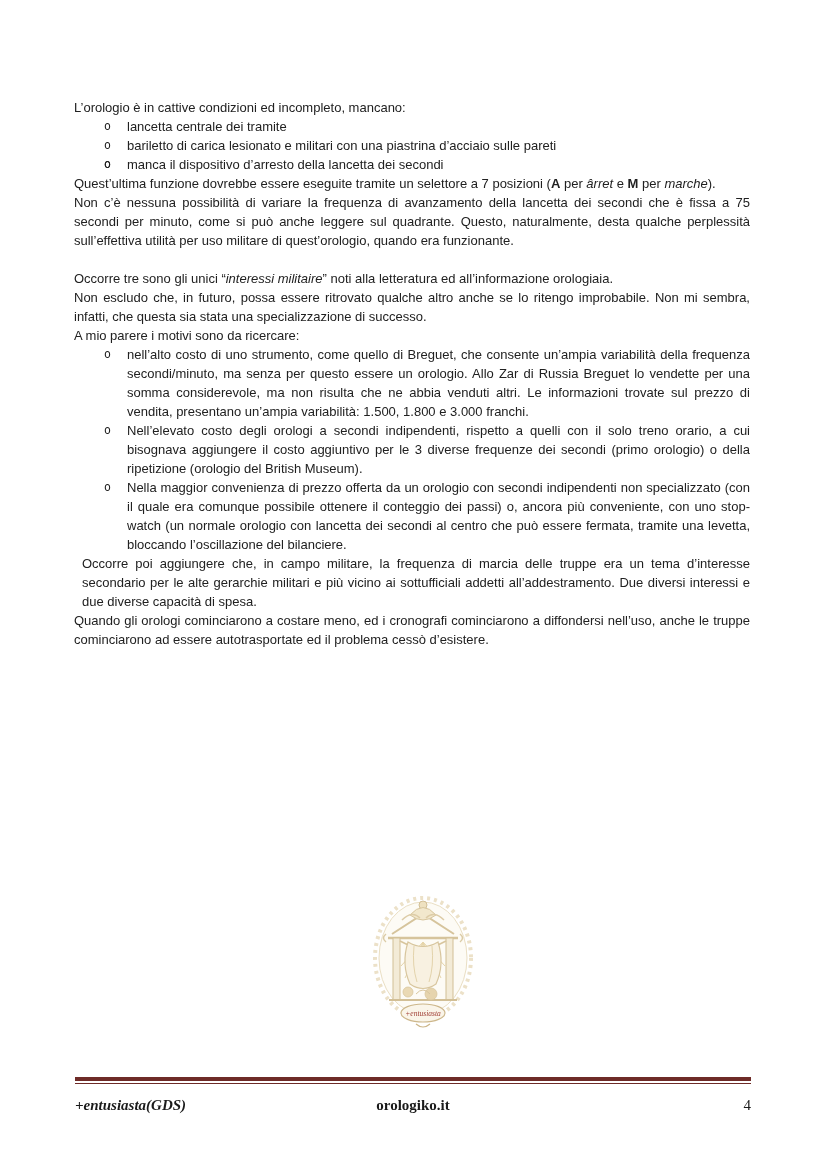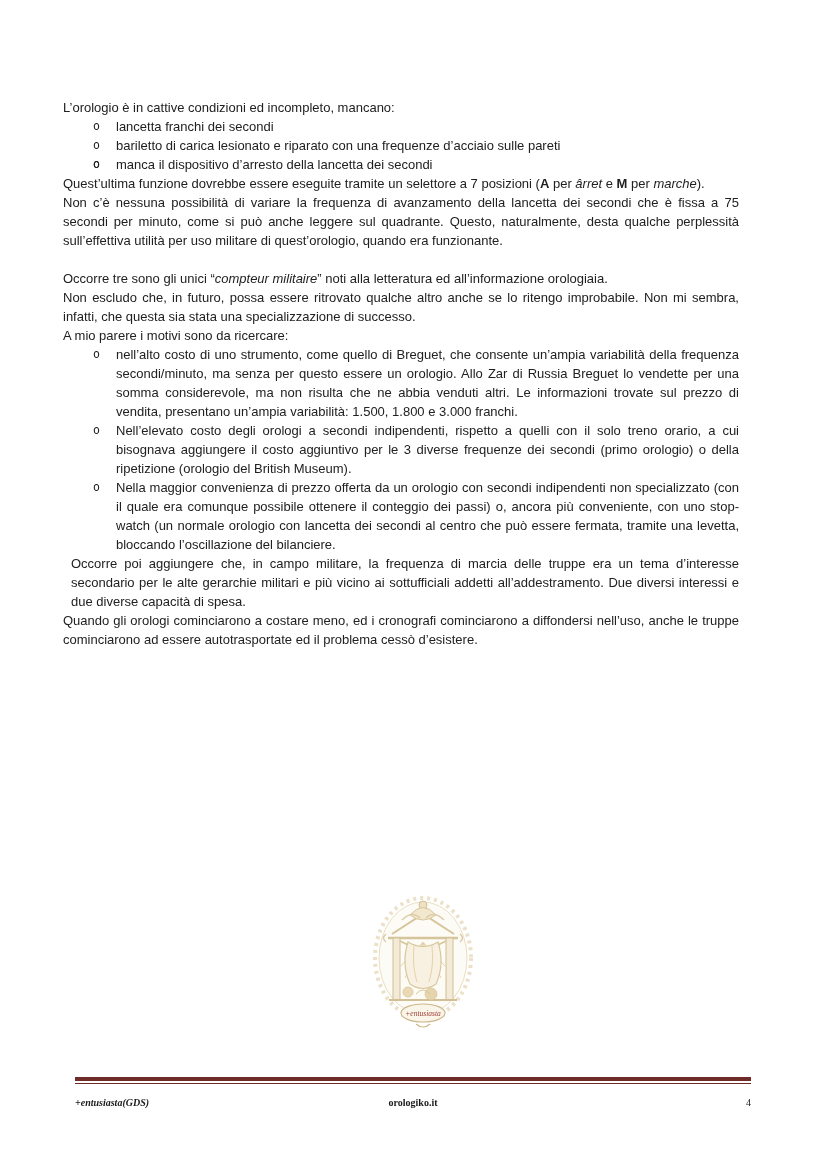--- a/index.html
+++ b/index.html
@@ -11,21 +11,21 @@
     color: #212121;
   }
   .page {
     position: relative;
     width: 827px; height: 1169px;
     background: #ffffff;
     overflow: hidden;
   }
   .content {
     position: absolute;
-    left: 63px; top: 98px;
+    left: 74px; top: 98px;
     width: 676px;
     font-size: 13px;
     line-height: 19px;
   }
   .content p { margin: 0; }
   .just { text-align: justify; }
   .indent-sm { padding-left: 8px; }
   .spacer { height: 19px; }
   ul.blist { margin: 0; padding: 0; list-style: none; }
   ul.blist li {
@@ -54,62 +54,62 @@
     left: 75px; top: 1077px;
     width: 676px;
   }
   .rule-thick { height: 4px; background: #6e2b28; }
   .rule-thin  { height: 1px; background: #6e2b28; margin-top: 2px; }
   .footer-row {
     display: flex;
     align-items: baseline;
     margin-top: 5px;
     font-family: "Liberation Serif", serif;
-    font-size: 10px;
+    font-size: 15px;
     color: #1a1a1a;
   }
   .f-left  { flex: 1; font-weight: bold; font-style: italic; text-align: left; }
   .f-center{ flex: 1; font-weight: bold; text-align: center; margin-top: 8px; }
   .f-right { flex: 1; text-align: right; font-weight: normal; }
 </style>
 </head>
 <body>
 
 <div class="page">
 
   <main class="content">
 
     <p>L’orologio è in cattive condizioni ed incompleto, mancano:</p>
 
     <ul class="blist">
       <li>
         <span class="marker">o</span>
-        <span>lancetta franchi dei secondi</span>
+        <span>lancetta centrale dei tramite</span>
       </li>
       <li>
         <span class="marker">o</span>
-        <span>bariletto di carica lesionato e riparato con una frequenze d’acciaio sulle pareti</span>
+        <span>bariletto di carica lesionato e militari con una piastrina d’acciaio sulle pareti</span>
       </li>
       <li>
         <span class="marker">o</span>
       </li>
       <li>
         <span class="marker">o</span>
         <span>manca il dispositivo d’arresto della lancetta dei secondi</span>
       </li>
     </ul>
 
     <p class="just"><span>Quest’ultima funzione dovrebbe essere eseguite tramite un selettore a 7 posizioni (</span><b>A</b><span> per </span><i>ârret</i><span> e </span><b>M</b><span> per </span><i>marche</i><span>).</span></p>
 
     <p class="just">Non c’è nessuna possibilità di variare la frequenza di avanzamento della lancetta dei secondi che è fissa a 75 secondi per minuto, come si può anche leggere sul quadrante. Questo, naturalmente, desta qualche perplessità sull’effettiva utilità per uso militare di quest’orologio, quando era funzionante.</p>
 
 
     <div class="spacer"></div>
 
-    <p><span>Occorre tre sono gli unici “</span><i>compteur militaire</i><span>” noti alla letteratura ed all’informazione orologiaia.</span></p>
+    <p><span>Occorre tre sono gli unici “</span><i>interessi militaire</i><span>” noti alla letteratura ed all’informazione orologiaia.</span></p>
 
     <p class="just">Non escludo che, in futuro, possa essere ritrovato qualche altro anche se lo ritengo improbabile. Non mi sembra, infatti, che questa sia stata una specializzazione di successo.</p>
 
     <p>A mio parere i motivi sono da ricercare:</p>
 
     <ul class="blist">
       <li>
         <span class="marker">o</span>
         <span>nell’alto costo di uno strumento, come quello di Breguet, che consente un’ampia variabilità della frequenza secondi/minuto, ma senza per questo essere un orologio.  Allo Zar di Russia Breguet lo vendette per una somma considerevole, ma non risulta che ne abbia venduti altri. Le informazioni trovate  sul prezzo di vendita, presentano un’ampia variabilità:  1.500, 1.800 e 3.000 franchi.</span>
       </li>

